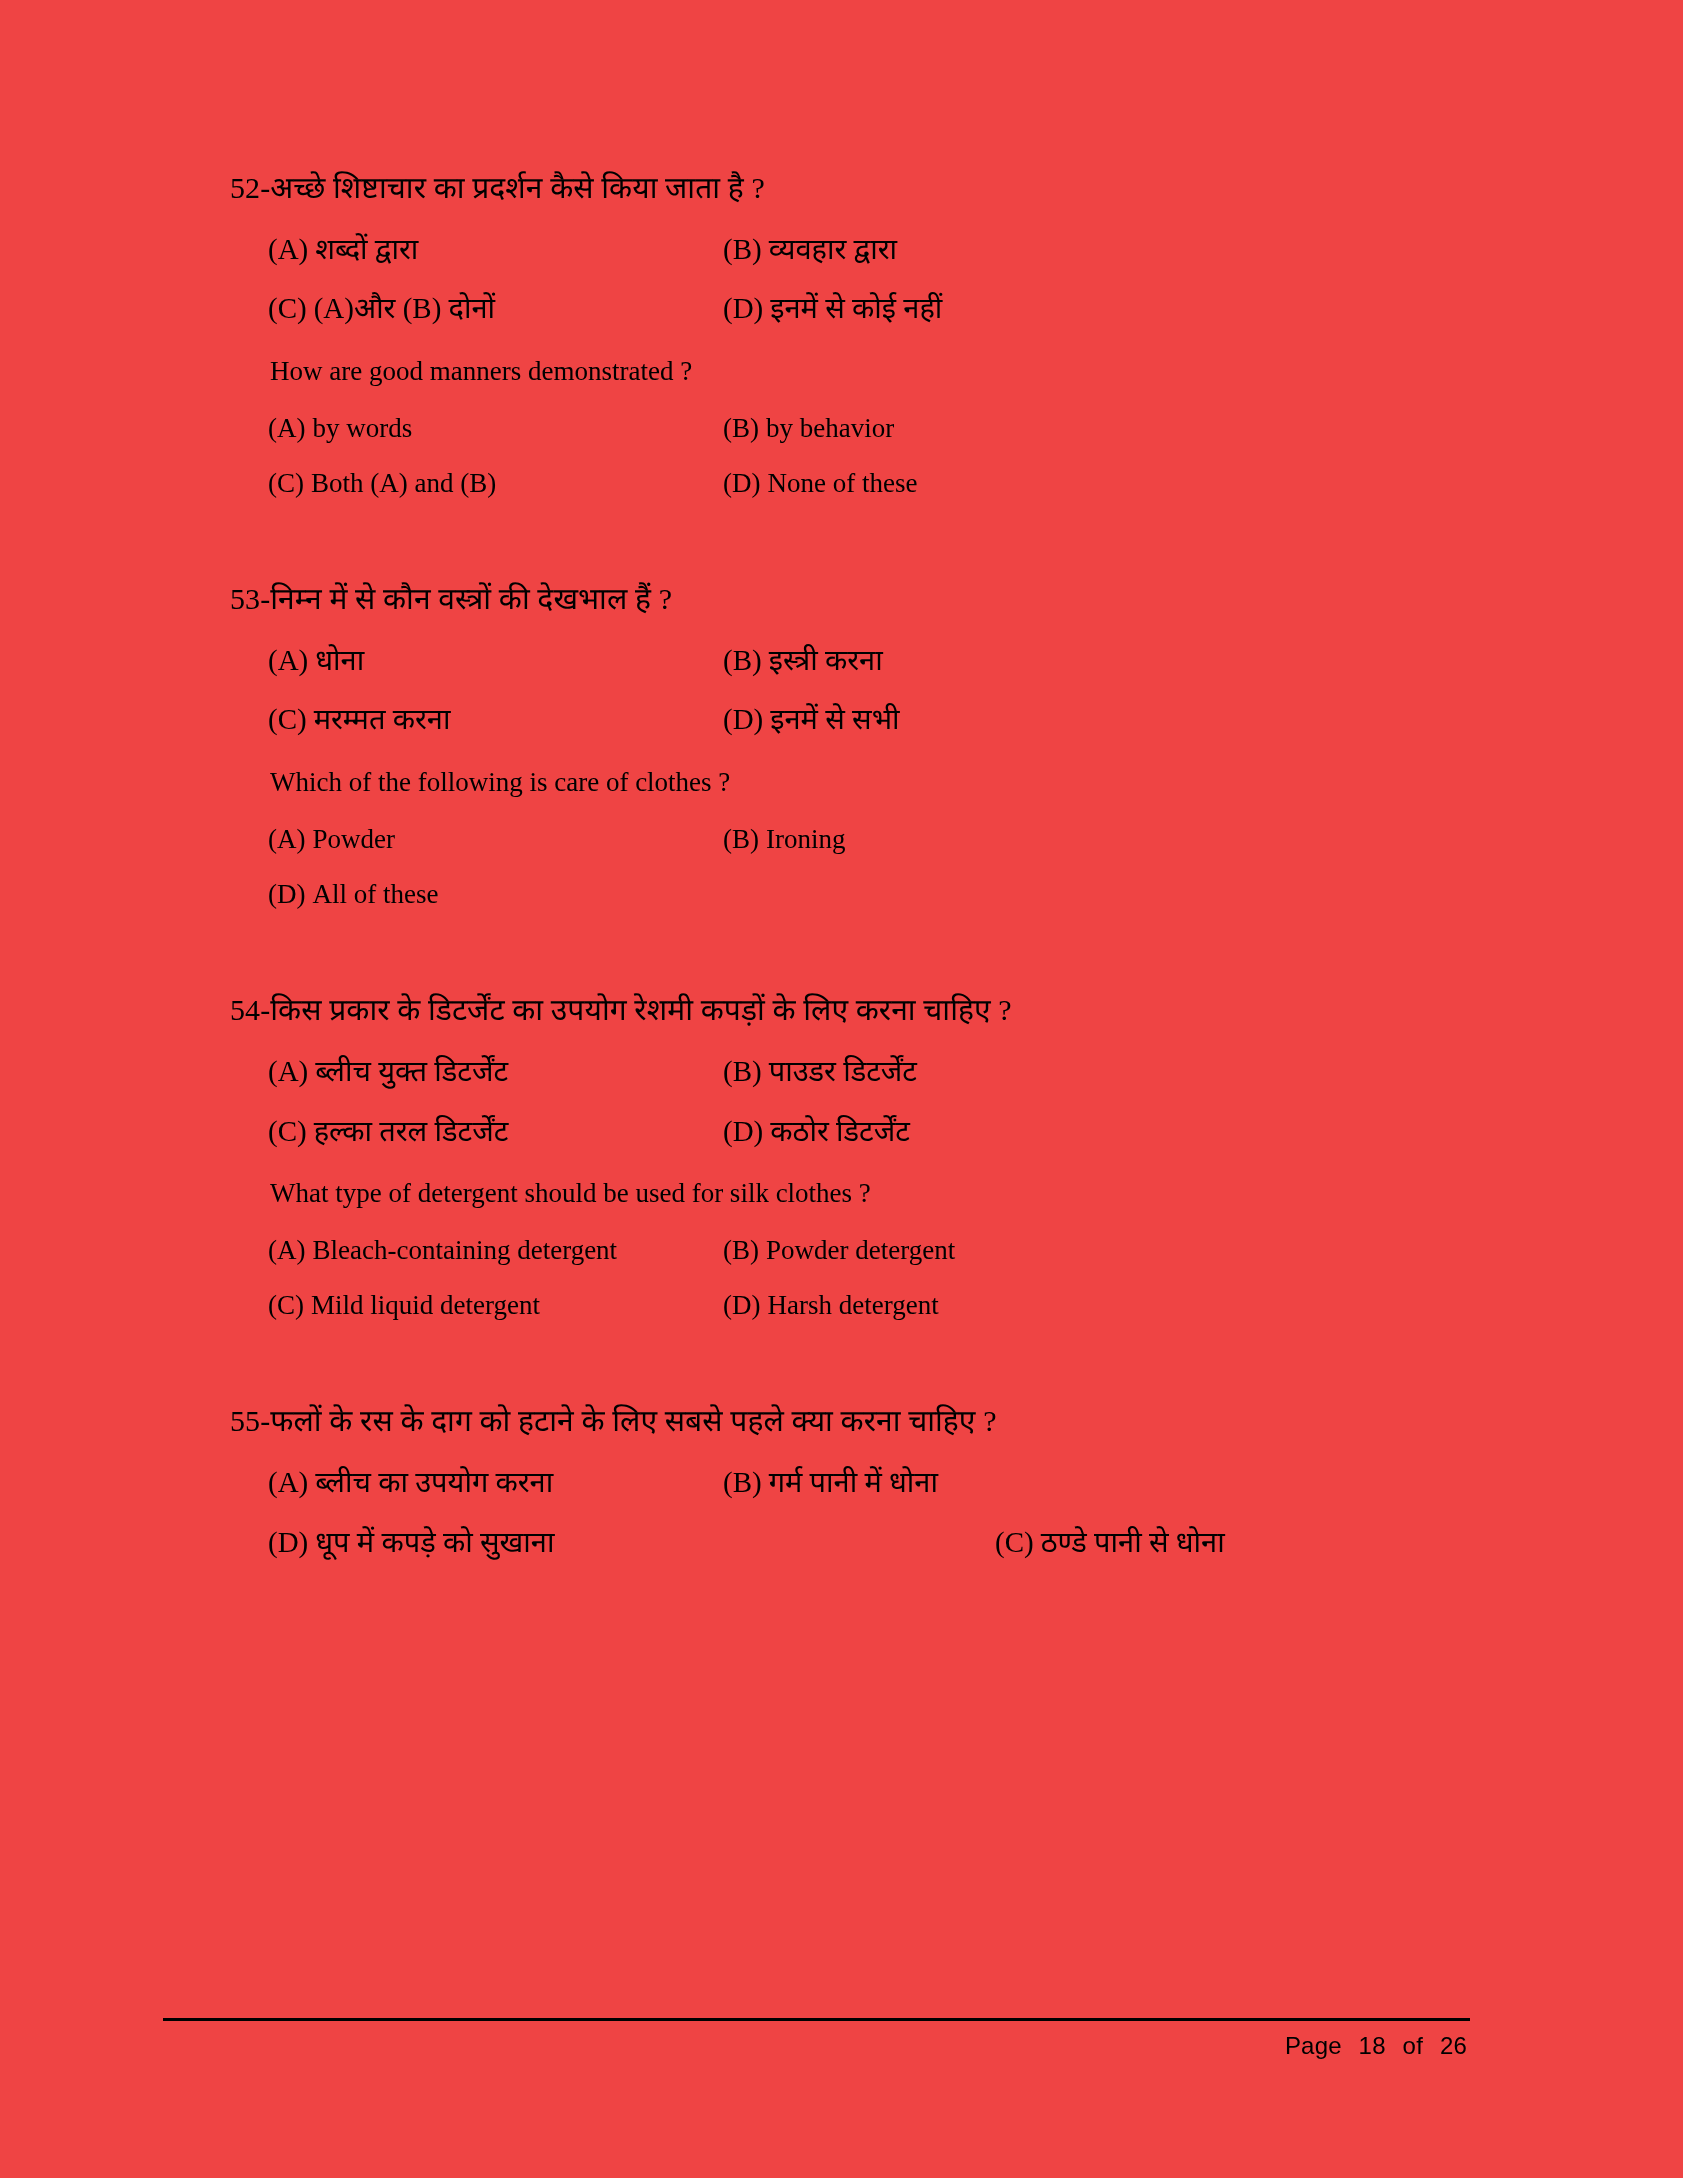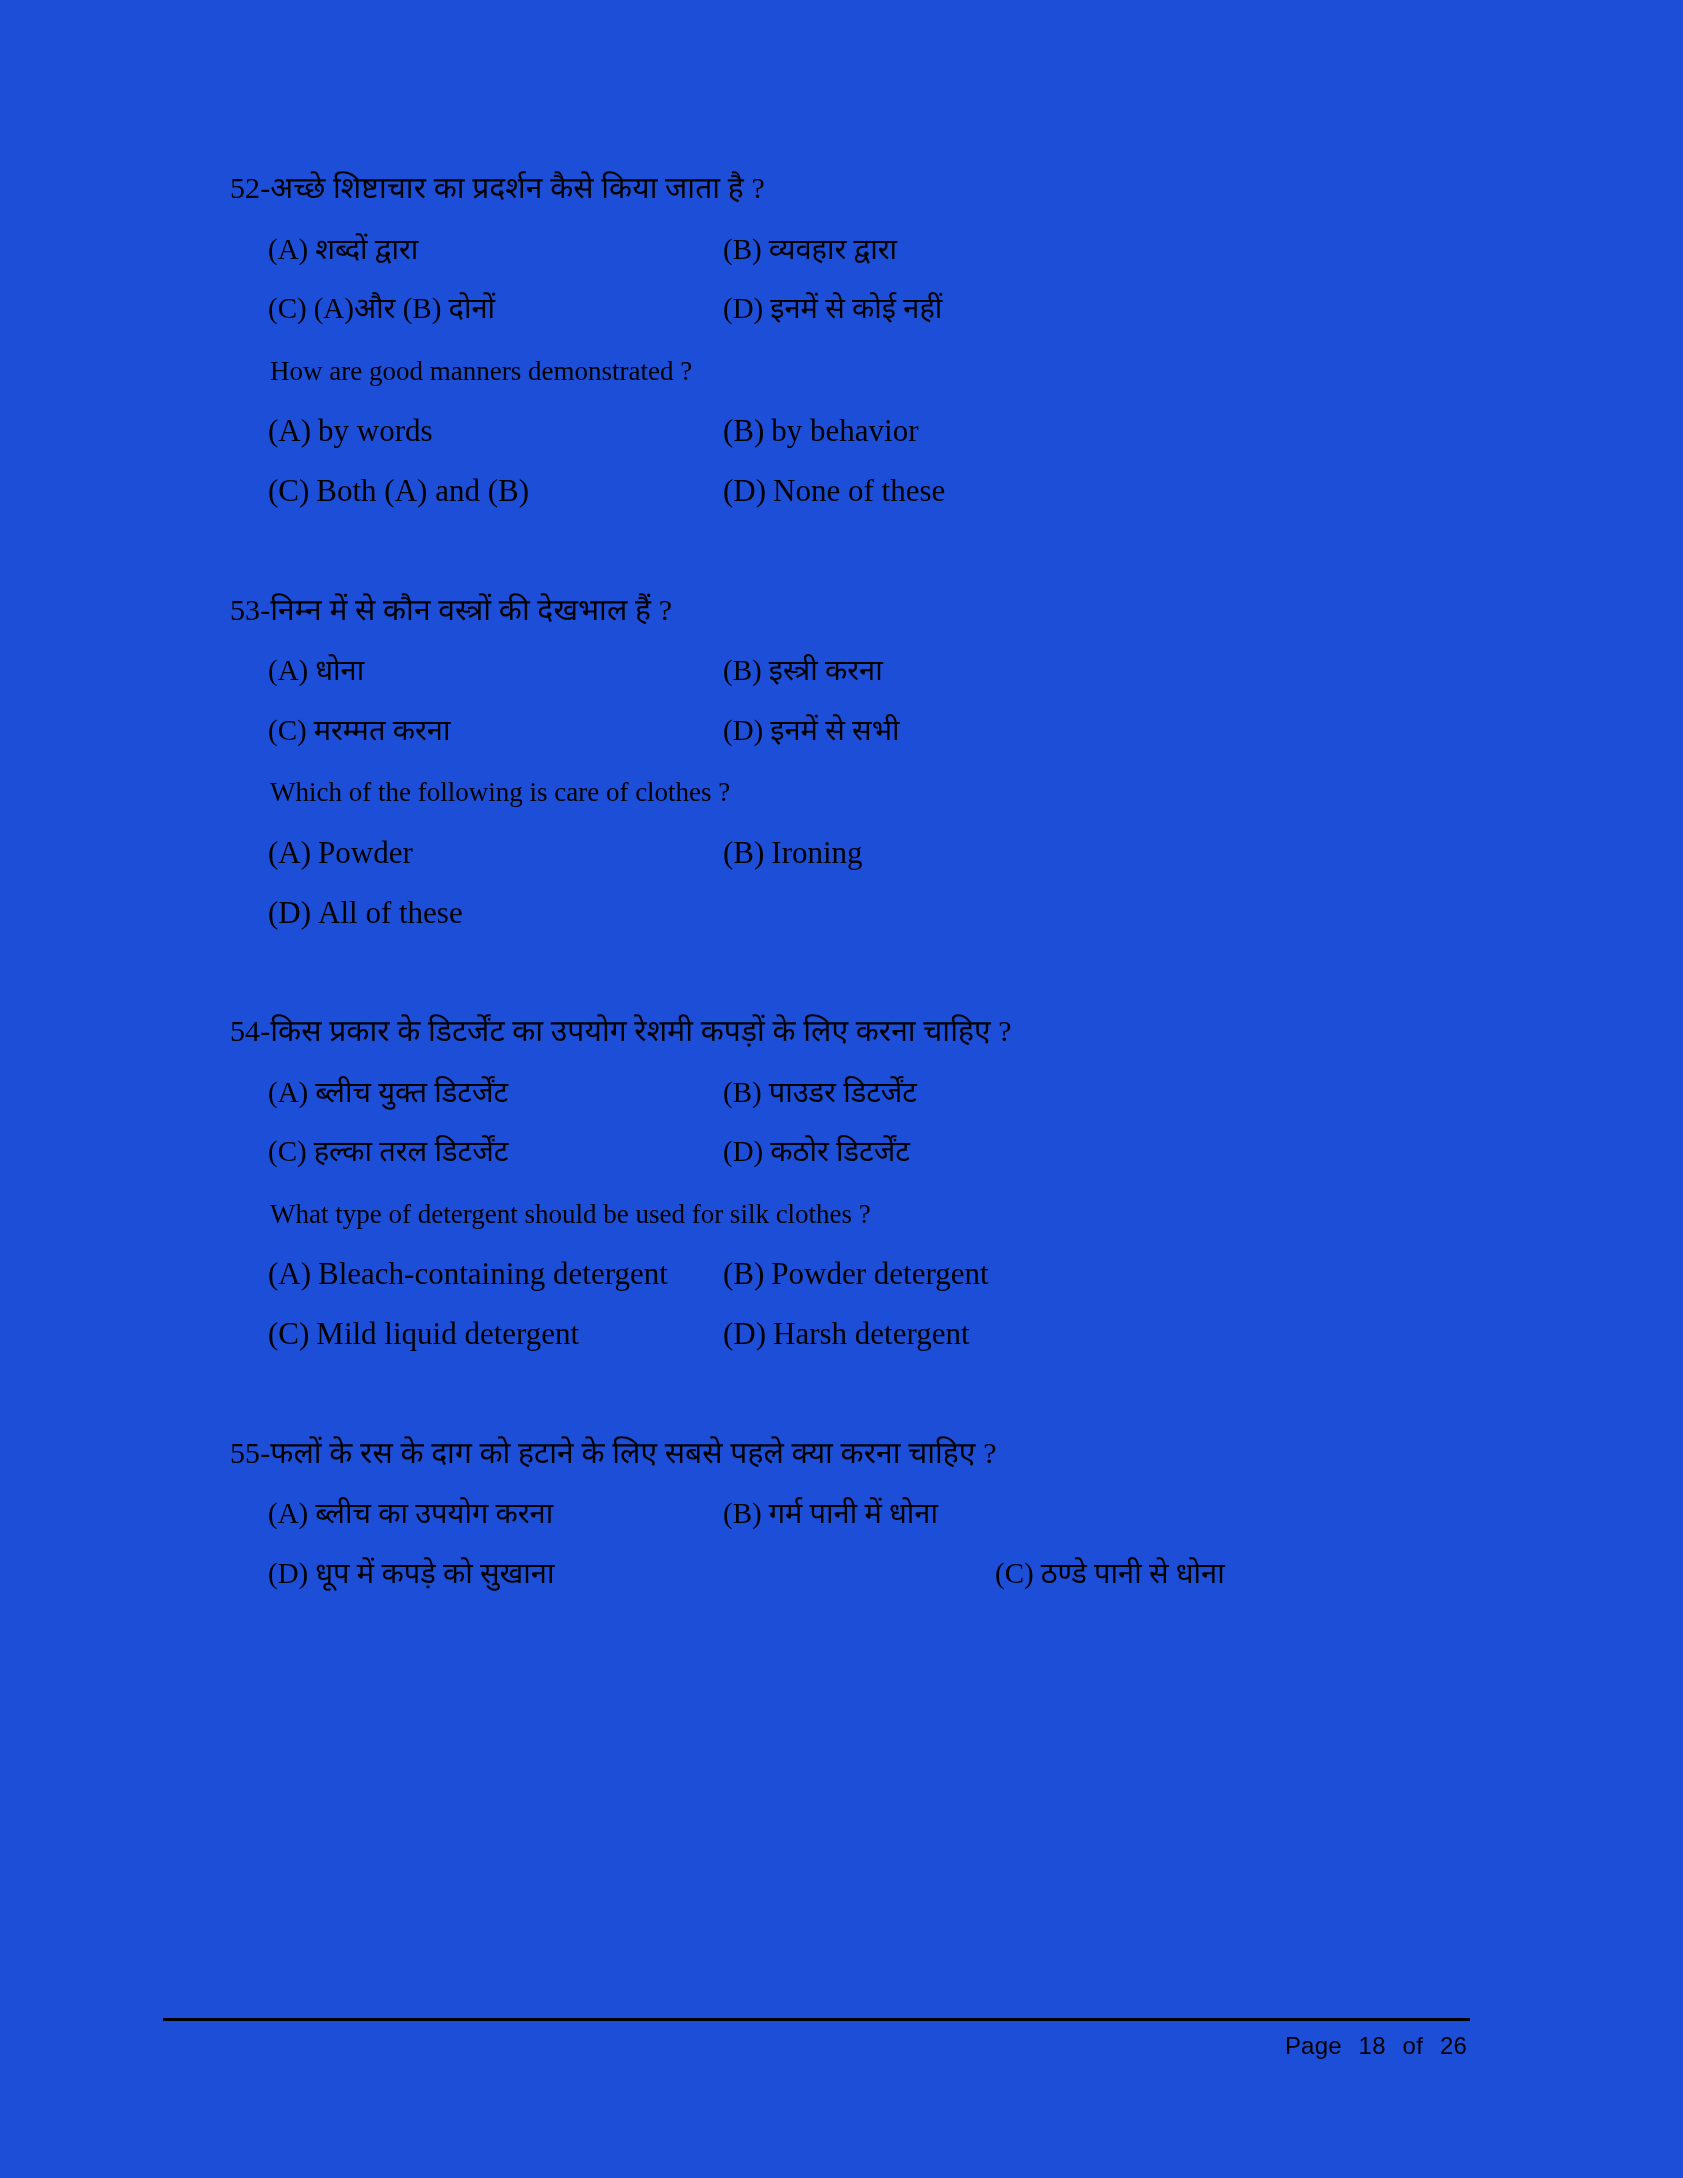--- a/index.html
+++ b/index.html
@@ -14,21 +14,21 @@
     font-family: "Liberation Serif", "DejaVu Serif", serif;
     color: #000000;
     overflow: hidden;
   }
 
   .page {
     position: absolute;
     left: 0; top: 0;
     width: 1683px;
     height: 2178px;
-    background: #1d4ed8;
+    background: #ef4444;
   }
 
   .content {
     position: absolute;
     left: 230px;
     top: 168px;
     width: 1220px;
   }
 
   
@@ -65,21 +65,21 @@
 
   .opt {
     font-size: 29px;
     line-height: 1.3;
     white-space: nowrap;
   }
   .opt.left  { width: 455px; flex: 0 0 455px; }
   .opt.right { flex: 1 1 auto; font-family: Liberation Serif, serif; }
 
   .opt.en-opt {
-    font-size: 31px;
+    font-size: 27px;
   }
 
   .opt-label {
     display: inline-block;
   }
   .opt.en-opt .opt-label {
     margin-right: 7px;
   }
   .opt-text {
     display: inline-block;

